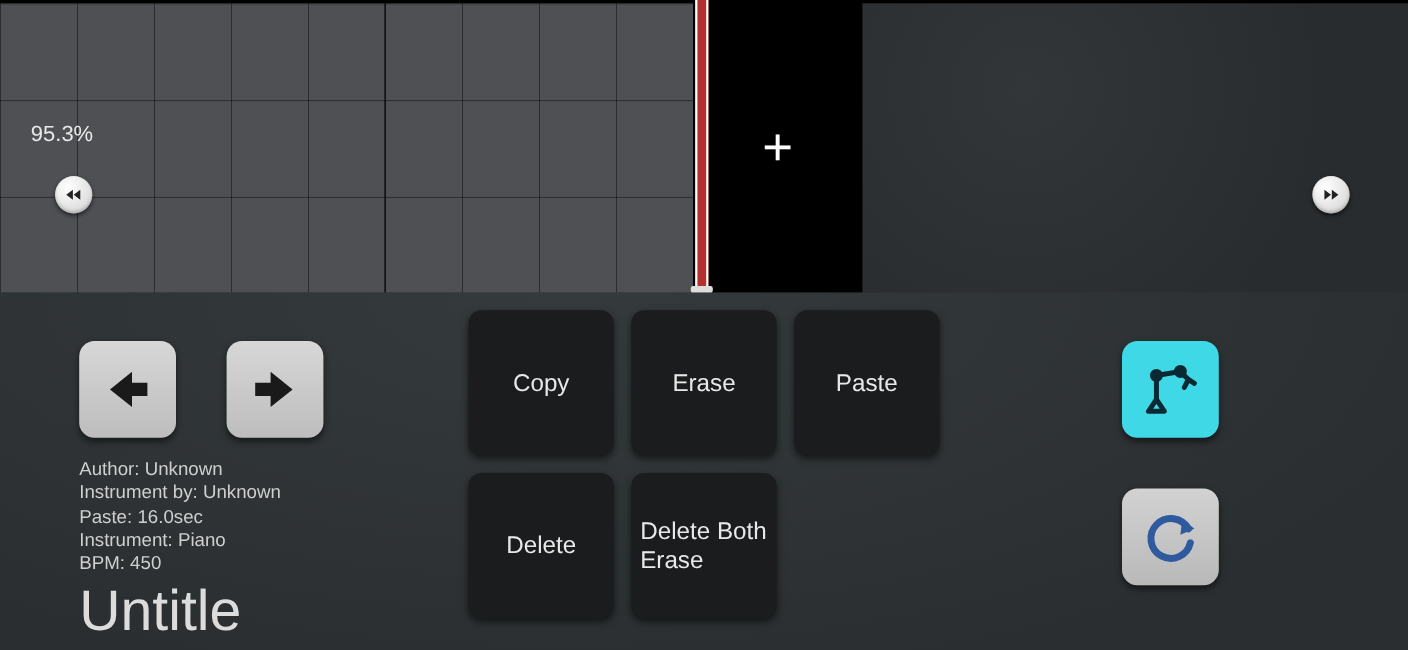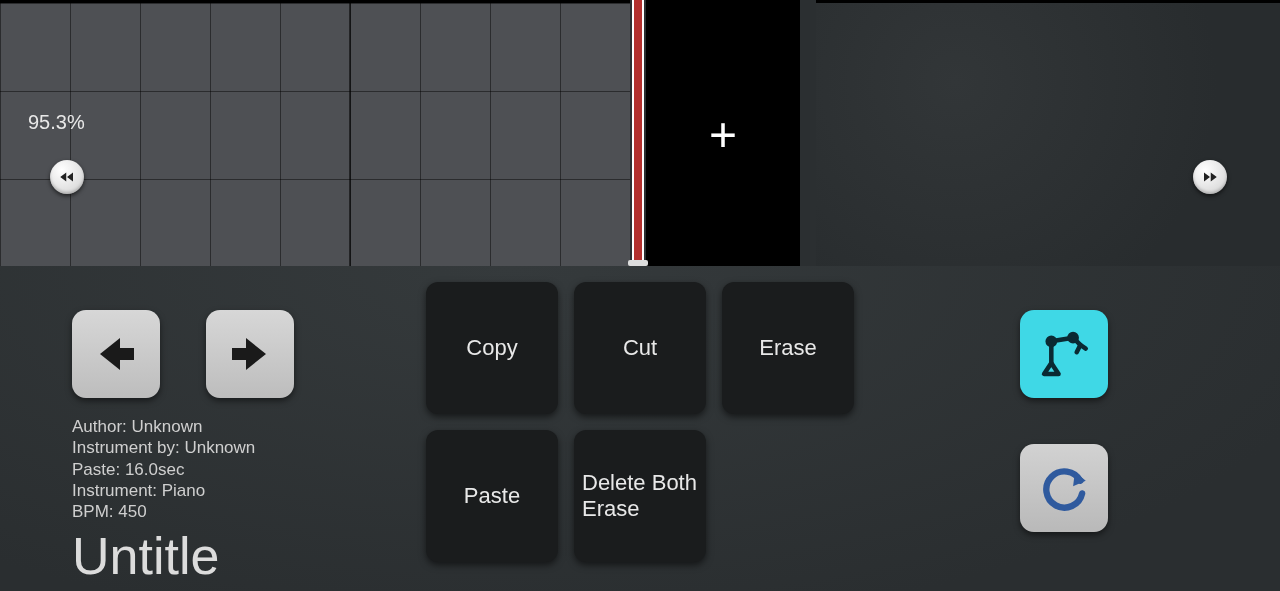--- a/index.html
+++ b/index.html
@@ -1,21 +1,21 @@
 <!DOCTYPE html>
 <html><head>
 <meta charset="utf-8">
 <style>
   * { box-sizing: border-box; margin: 0; padding: 0; }
   html, body { width: 1280px; height: 591px; overflow: hidden; font-family: -apple-system, Helvetica, Arial, sans-serif; background: #2b2f31; }
 
   .root { display: flex; flex-direction: column; width: 1280px; height: 591px; }
 
   
-  .timeline-row { position: relative; height: 266px; display: flex; gap: 16px; }
+  .timeline-row { position: relative; height: 266px; display: flex; }
   .grid-pane {
     position: relative;
     width: 630px; height: 266px;
     background: #4e5054;
     border-top: 3px solid #000;
   }
   .grid-pane::before {
     content: "";
     position: absolute; inset: 0;
     background-image:
@@ -179,23 +179,23 @@
         <div>Paste: 16.0sec</div>
         <div>Instrument: Piano</div>
         <div>BPM: 450</div>
       </div>
 
       <div class="title">Untitle</div>
     </div>
 
     <div class="action-grid">
       <div class="action-btn">Copy</div>
-      <div class="action-btn">Cut</div>
       <div class="action-btn">Erase</div>
       <div class="action-btn">Paste</div>
+      <div class="action-btn">Delete</div>
       <div class="action-btn">Delete Both Erase</div>
     </div>
 
     <div class="right-icons">
       <div class="icon-btn cyan">
         <svg viewBox="0 0 64 64" fill="none" stroke="#0a2a33" stroke-width="5" stroke-linecap="round" stroke-linejoin="round">
           <path d="M10 54 L26 54 L18 42 Z"></path>
           <path d="M18 42 L18 18"></path>
           <path d="M18 18 L42 14"></path>
           <circle cx="18" cy="18" r="4" fill="#0a2a33"></circle>

